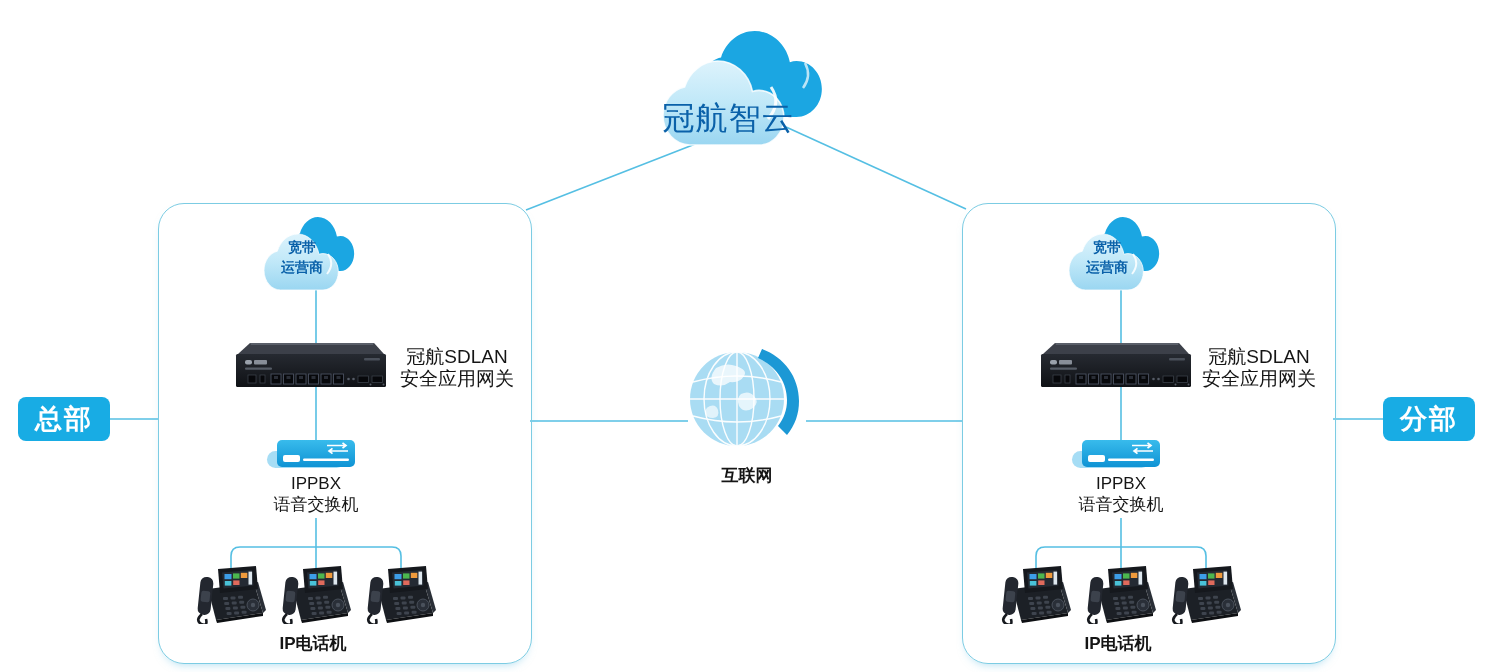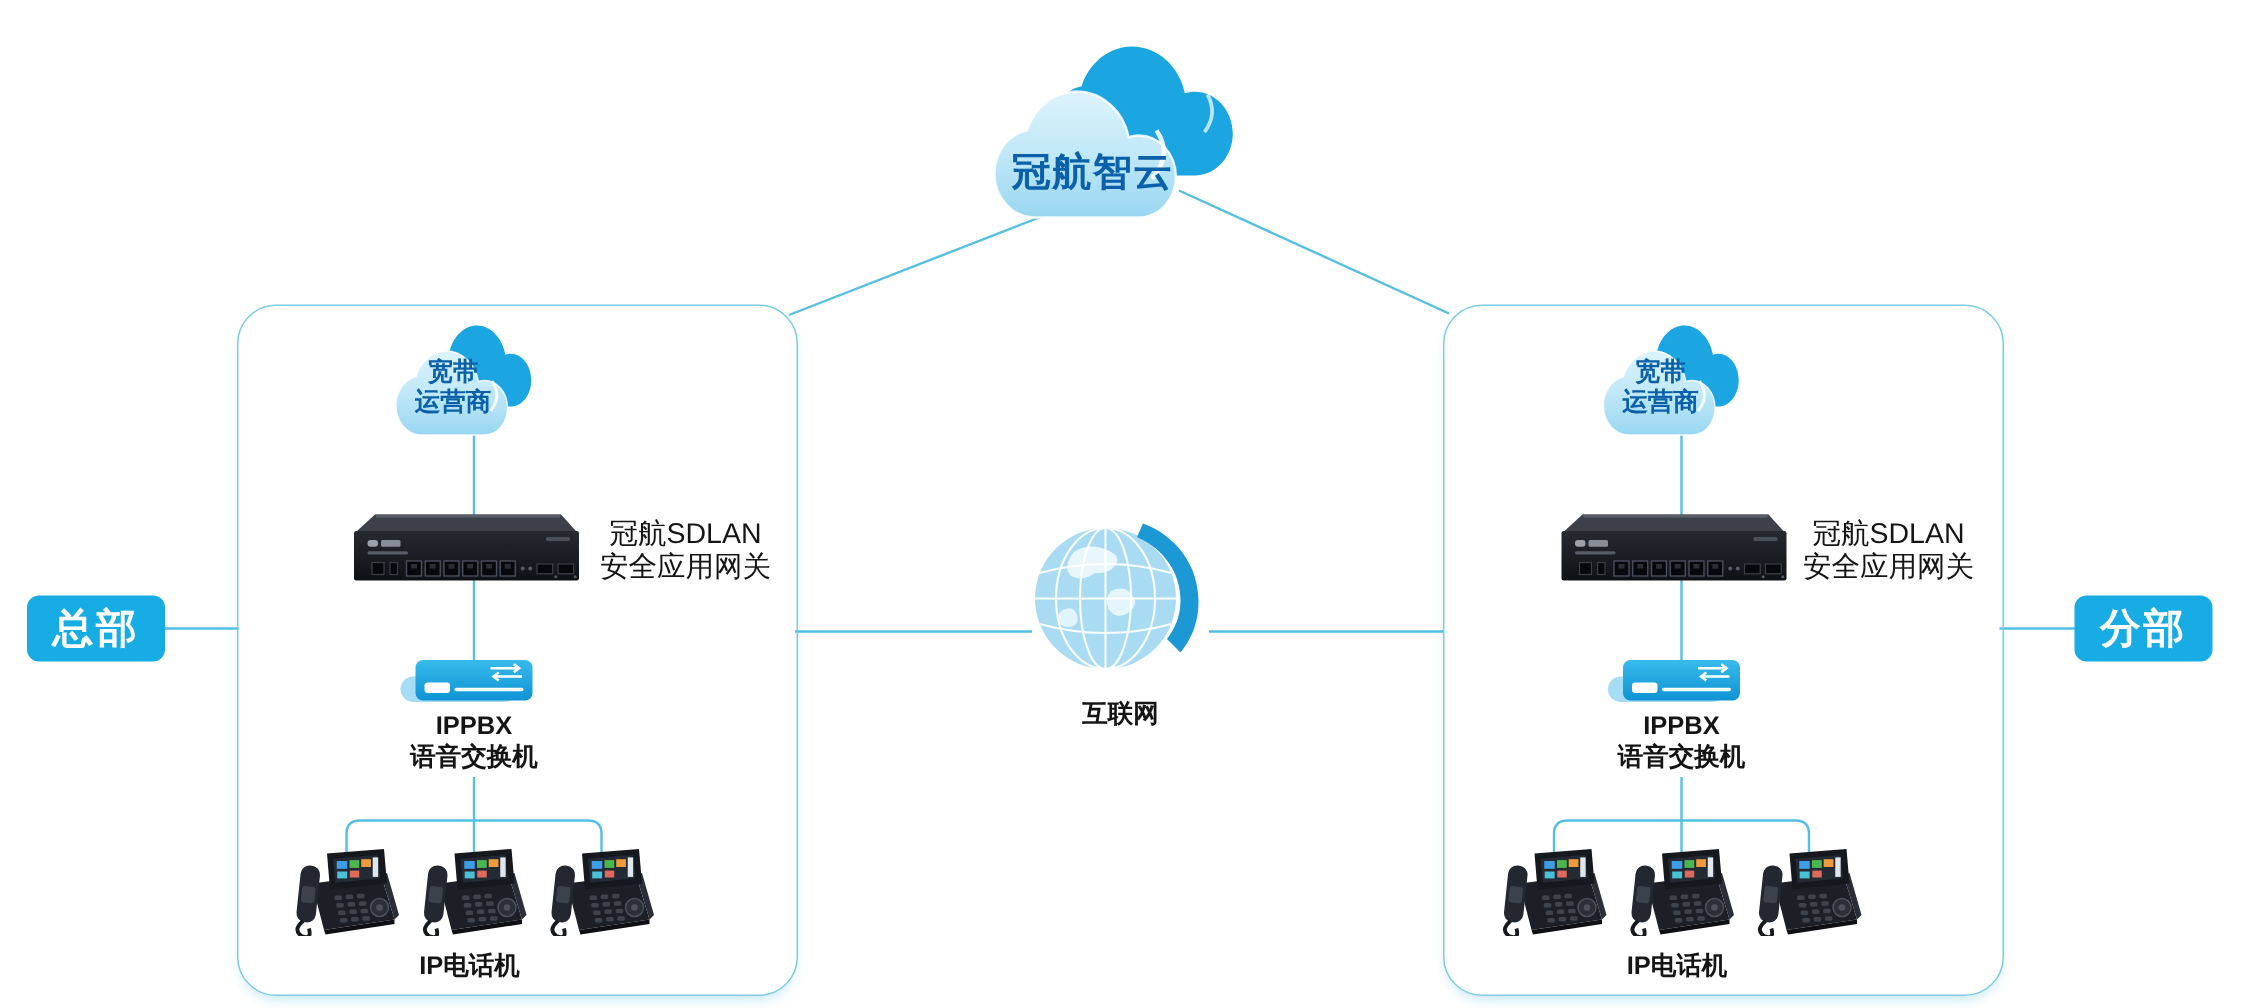--- a/index.html
+++ b/index.html
@@ -6,28 +6,28 @@
   #canvas{position:relative;width:1500px;height:672px;background:#fff;overflow:hidden;
           font-family:"Liberation Sans","DejaVu Sans",sans-serif;}
   #wires{position:absolute;left:0;top:0;}
   #wires path, #wires line{stroke:var(--line,#55BFE3);stroke-width:1.6;fill:none;}
   .site-box{position:absolute;width:372px;height:459px;border:1.5px solid var(--box-border,#7CCCE3);
             border-radius:26px;box-shadow:0 5px 10px -5px rgba(100,190,225,.55);}
   .badge{position:absolute;width:92px;height:44px;background:var(--badge-bg,#18ACE4);border-radius:8px;
          color:var(--badge-text,#fff);font-size:27px;font-weight:bold;line-height:44px;text-align:center;letter-spacing:2px;}
   .dev{position:absolute;}
   .top-cloud{position:absolute;left:655px;top:25px;width:175px;height:125px;}
-  .top-cloud-text{position:absolute;left:6px;top:72px;width:135px;text-align:center;font-size:26px;
-                  font-weight:bold;color:var(--cloud-text,#0A61A9);letter-spacing:1px;}
+  .top-cloud-text{position:absolute;left:6px;top:72px;width:135px;text-align:center;font-size:32px;
+                  font-weight:normal;color:var(--cloud-text,#0A61A9);letter-spacing:1px;}
   .isp-cloud{position:absolute;width:110px;height:85px;}
-  .isp-text{position:absolute;left:0;top:26px;width:80px;text-align:center;font-size:17px;
+  .isp-text{position:absolute;left:0;top:26px;width:80px;text-align:center;font-size:14px;
             font-weight:bold;line-height:19.5px;color:var(--cloud-text,#0A61A9);}
   .gw-label{position:absolute;width:130px;text-align:center;font-size:19px;font-weight:normal;
             line-height:21.5px;color:var(--label-text,#151515);}
-  .pbx-label{position:absolute;width:120px;text-align:center;font-size:17px;font-weight:bold;
+  .pbx-label{position:absolute;width:120px;text-align:center;font-size:17px;font-weight:normal;
              line-height:21px;color:var(--label-text,#151515);}
   .phones-label,.globe-label{position:absolute;width:122px;text-align:center;font-size:17px;
              font-weight:bold;color:var(--label-text,#151515);}
   .globe{position:absolute;left:686px;top:346px;}
 </style>
 </head>
 <body>
 
 <div id="canvas">
 

